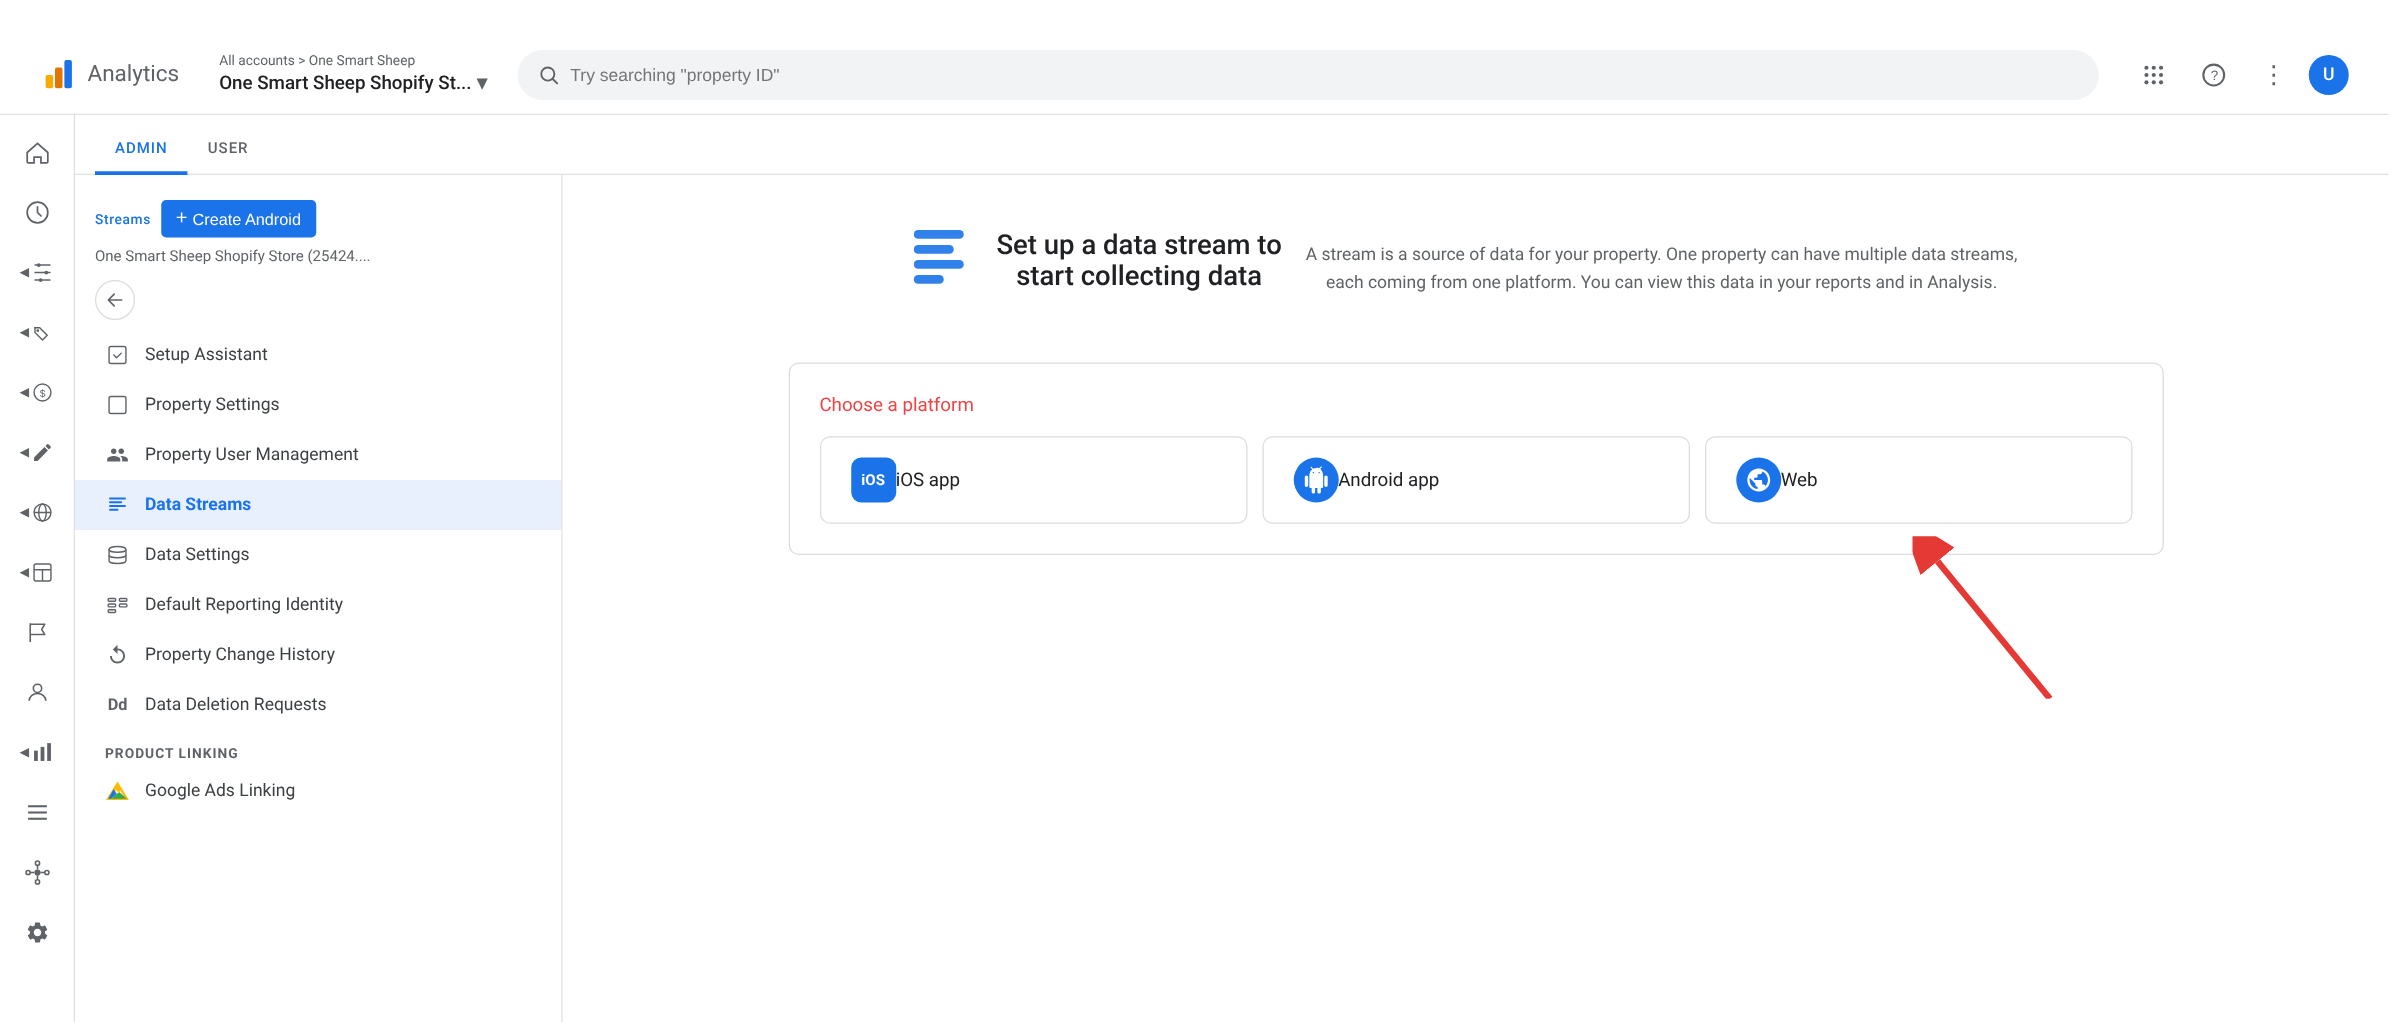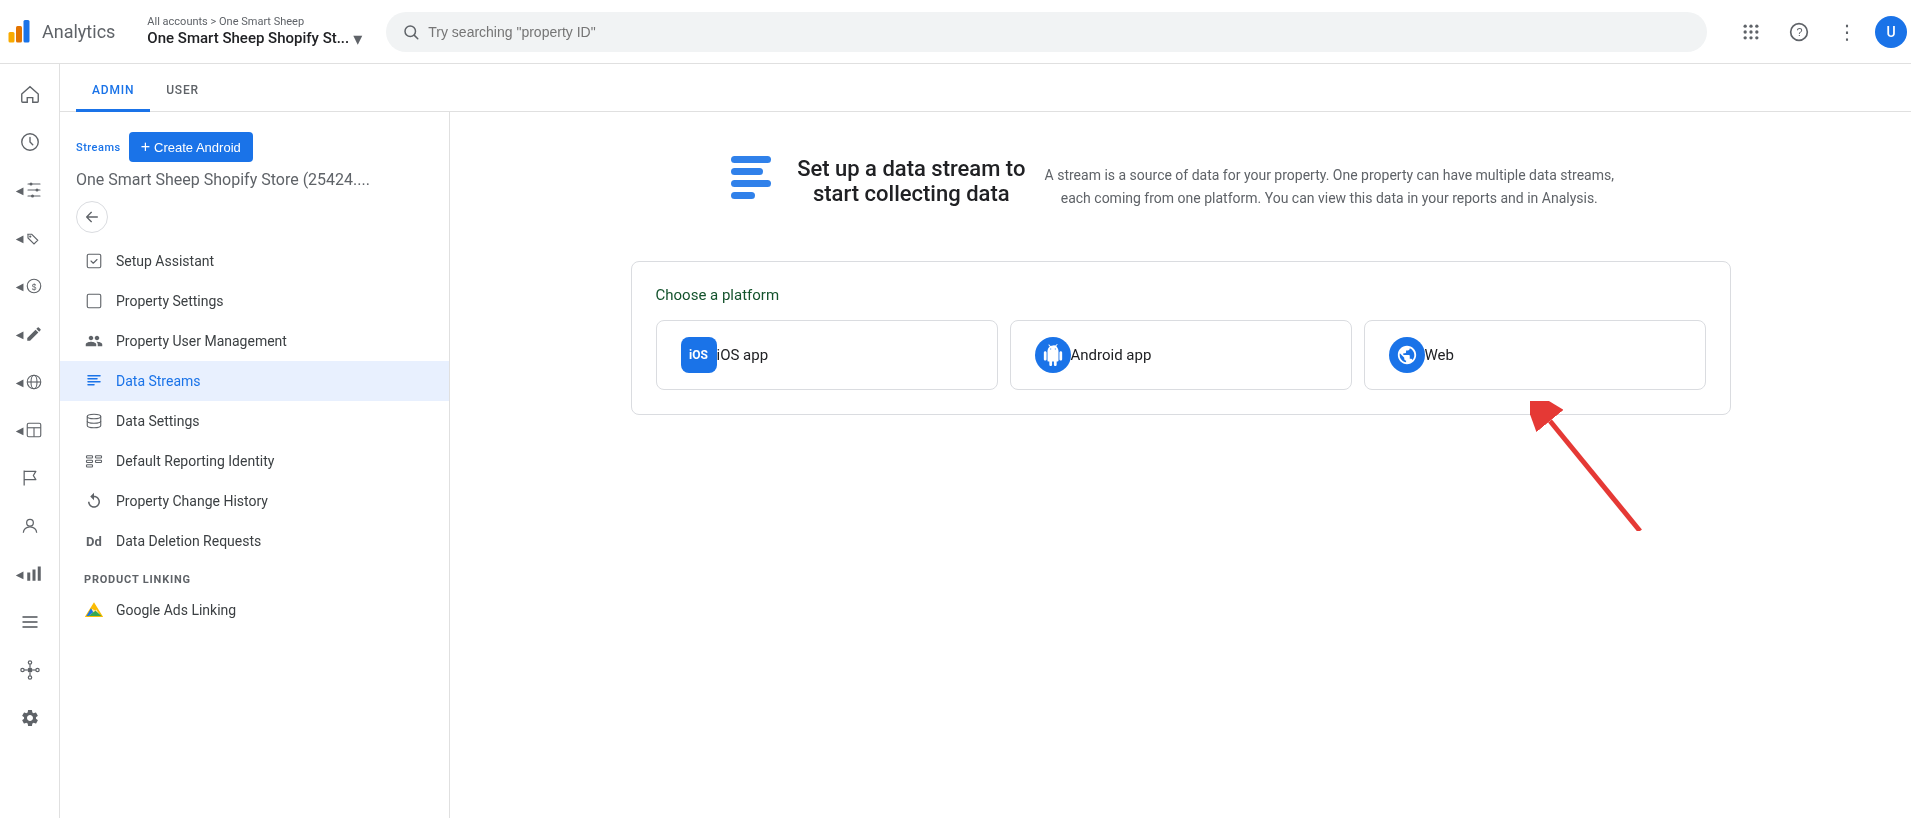--- a/index.html
+++ b/index.html
@@ -1,21 +1,21 @@
 <!DOCTYPE html>
 <html><head>
   <meta charset="utf-8">
   <style>
     * { box-sizing: border-box; margin: 0; padding: 0; }
     body { font-family: 'Google Sans', Roboto, Arial, sans-serif; background: #fff; color: #202124; font-size: 14px; height: 818px; overflow: hidden; display: flex; flex-direction: column; }
 
     
     .header {
-      display: flex; align-items: center; height: 64px; padding: 0 4px;
-      border-bottom: 1px solid #e0e0e0; background: #fff; flex-shrink: 0;
+      display: flex; align-items: center; height: 64px; padding: 0 32px;
+      border-bottom: 1px solid #e0e0e0; background: #fff; flex-shrink: 0; margin-top: 28px;
     }
     .header-logo { display: flex; align-items: center; gap: 8px; margin-right: 16px; }
     .logo-icon { width: 30px; height: 30px; }
     .header-title { font-size: 18px; color: #5f6368; font-weight: 400; }
     .header-account { display: flex; flex-direction: column; margin-left: 16px; }
     .header-account-breadcrumb { font-size: 11px; color: #5f6368; }
     .header-account-name { display: flex; align-items: center; gap: 4px; font-size: 15px; font-weight: 500; color: #202124; cursor: pointer; text-align: center; }
     .header-account-name .chevron { font-size: 18px; color: #5f6368; }
     .header-search {
       flex: 1; margin: 0 24px; background: #f1f3f4; border-radius: 24px;
@@ -50,41 +50,41 @@
     .admin-content { display: flex; flex: 1; overflow: hidden; }
 
     
     .side-panel { width: 390px; border-right: 1px solid #e0e0e0; overflow-y: auto; flex-shrink: 0; padding: 16px 0; }
     .side-panel-property-header { display: flex; align-items: center; padding: 4px 16px 8px; gap: 8px; }
     .property-label { font-size: 11px; color: #1a73e8; font-weight: 500; letter-spacing: 0.5px; }
     .create-property-btn {
       display: flex; align-items: center; gap: 4px; background: #1a73e8; color: white;
       border: none; border-radius: 4px; padding: 6px 12px; font-size: 13px; font-weight: 500; cursor: pointer;
     }
-    .property-account-name { font-size: 16px; color: #5f6368; padding: 0 16px 12px; }
+    .property-account-name { font-size: 12px; color: #5f6368; padding: 0 16px 12px; }
 
     .back-btn { width: 32px; height: 32px; border-radius: 50%; display: flex; align-items: center; justify-content: center; cursor: pointer; margin-left: 16px; margin-bottom: 8px; border: 1px solid #dadce0; background: #fff; }
 
     .menu-item { display: flex; align-items: center; gap: 12px; padding: 10px 24px; cursor: pointer; color: #3c4043; font-size: 14px; }
     .menu-item.active { background: #e8f0fe; color: #1a73e8; font-weight: 500; }
     .menu-item-icon { width: 20px; height: 20px; flex-shrink: 0; display: flex; align-items: center; justify-content: center; color: #5f6368; }
     .menu-item.active .menu-item-icon { color: #1a73e8; }
 
     .section-label { padding: 12px 24px 4px; font-size: 11px; font-weight: 700; color: #5f6368; letter-spacing: 0.8px; text-transform: uppercase; }
 
     
     .main-content { flex: 1; overflow-y: auto; padding: 40px; display: flex; flex-direction: column; align-items: center; }
 
     .stream-hero { display: flex; flex-direction: row; align-items: center; margin-bottom: 40px; max-width: 900px; width: 100%; }
     .stream-icon { margin-bottom: 16px; }
     .stream-title { font-size: 22px; font-weight: 500; color: #202124; margin-bottom: 12px; text-align: center; }
     .stream-desc { font-size: 14px; color: #5f6368; text-align: center; max-width: 700px; line-height: 1.6; }
 
     .platform-section { width: 100%; max-width: 1100px; border: 1px solid #dadce0; border-radius: 8px; padding: 24px; }
-    .platform-label { font-size: 15px; color: #14532d; margin-bottom: 16px; font-weight: 400; }
+    .platform-label { font-size: 15px; color: #ef4444; margin-bottom: 16px; font-weight: 400; }
     .platform-cards { display: flex; gap: 0; }
     .platform-card {
       flex: 1; display: flex; align-items: center; gap: 0; padding: 16px 24px;
       border: 1px solid #dadce0; border-radius: 8px; cursor: pointer; margin: 0 6px;
       font-size: 15px; color: #202124; font-weight: 400; transition: box-shadow 0.2s;
     }
     .platform-card:first-child { margin-left: 0; }
     .platform-card:last-child { margin-right: 0; }
 
     
@@ -325,21 +325,21 @@
 
           <div class="menu-item active">
             <div class="menu-item-icon">
               <svg width="18" height="18" viewBox="0 0 24 24" fill="none">
                 <rect x="3" y="4" width="18" height="2" rx="1" fill="#1a73e8"></rect>
                 <rect x="3" y="8" width="14" height="2" rx="1" fill="#1a73e8"></rect>
                 <rect x="3" y="12" width="18" height="2" rx="1" fill="#1a73e8"></rect>
                 <rect x="3" y="16" width="10" height="2" rx="1" fill="#1a73e8"></rect>
               </svg>
             </div>
-            <span style="color:#1a73e8;font-weight:400">Data Streams</span>
+            <span style="color:#1a73e8;font-weight:700">Data Streams</span>
           </div>
 
           <div class="menu-item">
             <div class="menu-item-icon">
               <svg width="18" height="18" viewBox="0 0 24 24" fill="none">
                 <ellipse cx="12" cy="6" rx="9" ry="3" stroke="#5f6368" stroke-width="1.5"></ellipse>
                 <path d="M3 6v6c0 1.66 4.03 3 9 3s9-1.34 9-3V6" stroke="#5f6368" stroke-width="1.5"></path>
                 <path d="M3 12v6c0 1.66 4.03 3 9 3s9-1.34 9-3v-6" stroke="#5f6368" stroke-width="1.5"></path>
               </svg>
             </div>

